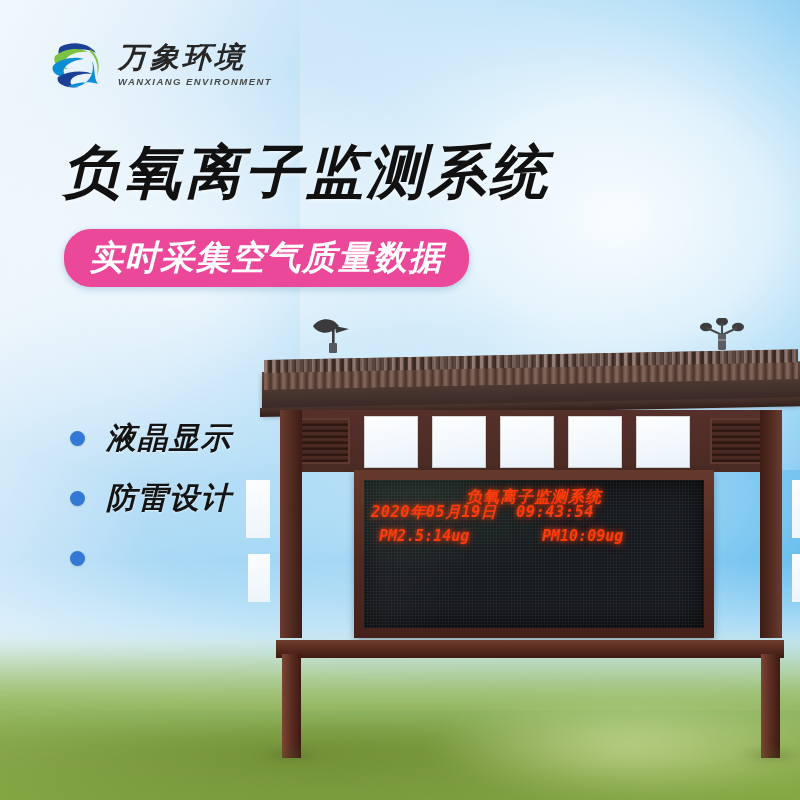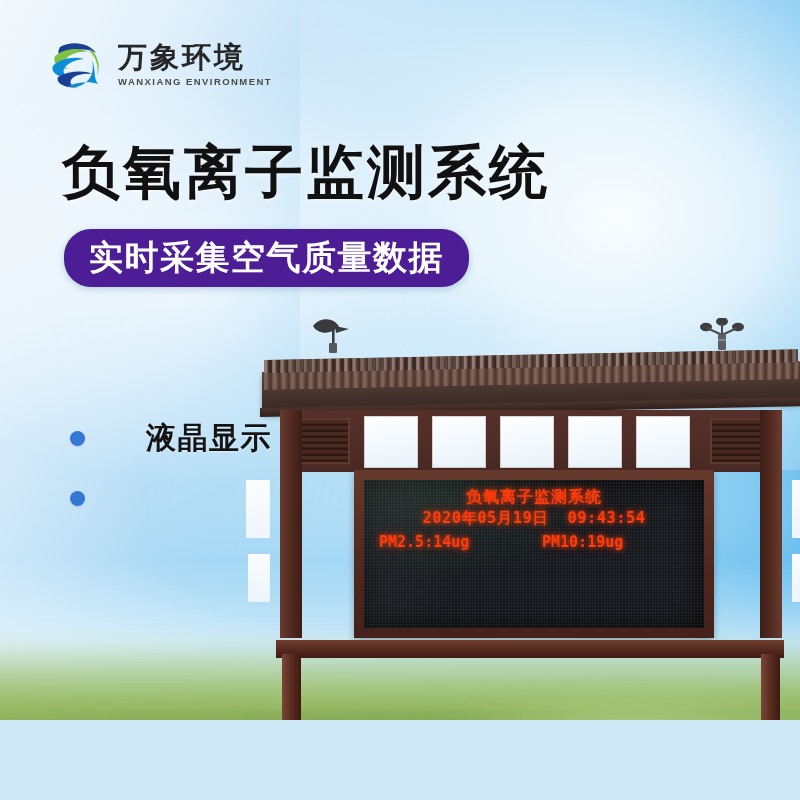--- a/index.html
+++ b/index.html
@@ -1,21 +1,21 @@
 <!DOCTYPE html>
 <html><head>
 <meta charset="utf-8">
 <style>
   html,body{margin:0;padding:0;}
   body{
     width:800px;height:800px;overflow:hidden;
     font-family:"Liberation Sans","DejaVu Sans",sans-serif;
     position:relative;background:#cfe8f8;
   }
-  #stage{position:absolute;inset:0;width:800px;height:720px;overflow:hidden;}
+  #stage{position:absolute;inset:0;width:800px;height:800px;overflow:hidden;font-style:italic;}
 
   
   .sky{
     position:absolute;left:0;top:0;width:800px;height:800px;
     background:linear-gradient(118deg,#f2f8fd 0%,#e3f1fb 14%,#bfe1f7 30%,#8ccdf2 48%,#63bcee 66%,#55b6ec 100%);
   }
   .cloud-glow-a{
     position:absolute;left:300px;top:-130px;width:760px;height:600px;
     background:radial-gradient(ellipse at 42% 58%,rgba(255,255,255,.96) 0%,rgba(255,255,255,.80) 24%,rgba(255,255,255,.42) 46%,rgba(255,255,255,0) 70%);
   }
@@ -61,30 +61,30 @@
 
   
   .title{
     position:absolute;left:62px;top:143px;
     font-size:58px;font-weight:bold;color:#111;letter-spacing:3px;
     line-height:1;white-space:nowrap;
     text-shadow:0 2px 4px rgba(255,255,255,.55);
   }
   .badge{
     position:absolute;left:64px;top:229px;
-    background:#4c1d95;border-radius:27px;
+    background:#ec4899;border-radius:27px;
     padding:11px 25px 13px 25px;
     font-size:34px;font-weight:bold;color:#fff;letter-spacing:1.5px;
     line-height:1;white-space:nowrap;
     box-shadow:0 2px 7px rgba(20,90,140,.25);
   }
 
   
   .features{position:absolute;left:70px;top:408px;}
-  .feat{display:flex;align-items:center;height:60px;gap:40px;}
+  .feat{display:flex;align-items:center;height:60px;}
   .dot{width:15px;height:15px;border-radius:50%;background:#3478d6;flex:0 0 auto;
        box-shadow:0 1px 2px rgba(0,0,0,.12);}
   .feat-label{margin-left:21px;font-size:30px;font-weight:bold;color:#141414;letter-spacing:1.5px;
        text-shadow:0 1px 2px rgba(255,255,255,.5);}
 
   
   #billboard{position:absolute;left:262px;top:318px;width:538px;height:440px;}
 
   .vane{position:absolute;left:46px;top:-4px;width:46px;height:42px;}
   .anemo{position:absolute;left:434px;top:0px;width:52px;height:40px;}
@@ -164,21 +164,21 @@
       radial-gradient(ellipse at 22% 10%,rgba(70,120,80,.18) 0%,rgba(0,0,0,0) 45%),
       linear-gradient(115deg,rgba(255,255,255,.05) 0%,rgba(0,0,0,0) 35%);
   }
   .led-inner{position:relative;z-index:1;padding:9px 7px 0 7px;}
   .led-t{
     font-family:"DejaVu Sans Mono","Liberation Mono",monospace;
     color:#ff3b0d;text-shadow:0 0 5px rgba(255,70,10,.9),0 0 11px rgba(255,40,0,.45);
     line-height:1;white-space:nowrap;font-weight:bold;
   }
   .led-title{font-size:16px;text-align:center;letter-spacing:1px;}
-  .led-date{font-size:15.5px;text-align:center;margin-top:6px;letter-spacing:.4px;}
+  .led-date{font-size:15.5px;letter-spacing:.4px;}
   .led-rows{margin-top:8px;}
   .led-row{display:flex;margin-top:5px;}
   .led-k{width:50%;font-size:15px;padding-left:8px;}
   .led-k.right{padding-left:8px;}
 
   .beam{
     position:absolute;left:14px;top:322px;width:508px;height:18px;
     background:linear-gradient(180deg,#703f31 0%,#55291e 55%,#3e1b13 100%);
   }
   .leg{position:absolute;top:336px;width:19px;height:104px;
@@ -224,20 +224,24 @@
   <div class="title">负氧离子监测系统</div>
   <div class="badge">实时采集空气质量数据</div>
 
   <div class="features">
     <div class="feat">
       <span class="dot"></span>
       <span class="feat-label">液晶显示</span>
     </div>
     <div class="feat">
       <span class="dot"></span>
+      <span class="feat-label">防雷设计</span>
+    </div>
+    <div class="feat">
+      <span class="dot"></span>
     </div>
   </div>
 
   <div id="billboard">
 
     <div class="vane">
       <svg viewBox="0 0 46 42" width="46" height="42">
         <path d="M5 12 C10 5 20 3 27 8 L31 12 L26 16 C19 21 9 19 5 12 Z" fill="#3a3a3c"></path>
         <path d="M27 12 L41 15 L28 19 Z" fill="#3a3a3c"></path>
         <rect x="24" y="14" width="2.6" height="17" fill="#3a3a3c"></rect>
@@ -282,21 +286,21 @@
     <div class="board-frame">
       <div class="led">
         <div class="led-inner">
           <div class="led-t led-title">负氧离子监测系统</div>
           <div class="led-t led-date">
             <span>2020年05月19日</span>&nbsp;&nbsp;<span>09:43:54</span>
           </div>
           <div class="led-rows">
             <div class="led-row">
               <span class="led-t led-k">PM2.5:14ug</span>
-              <span class="led-t led-k right">PM10:19ug</span>
+              <span class="led-t led-k right">PM10:09ug</span>
             </div>
           </div>
         </div>
       </div>
     </div>
 
     <div class="beam"></div>
     <div class="leg l"></div>
     <div class="leg r"></div>
     <div class="leg-shadow l"></div>

